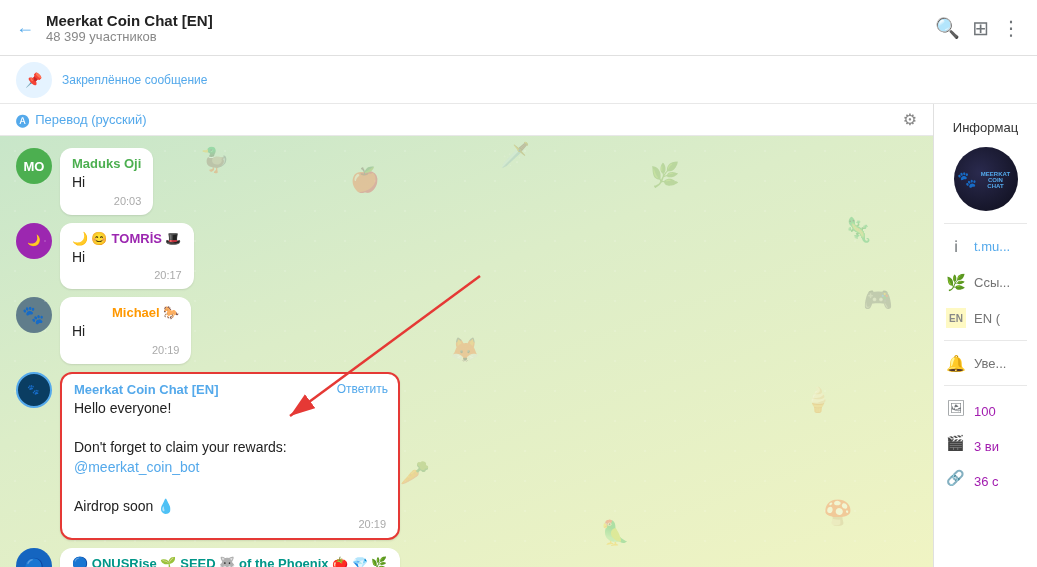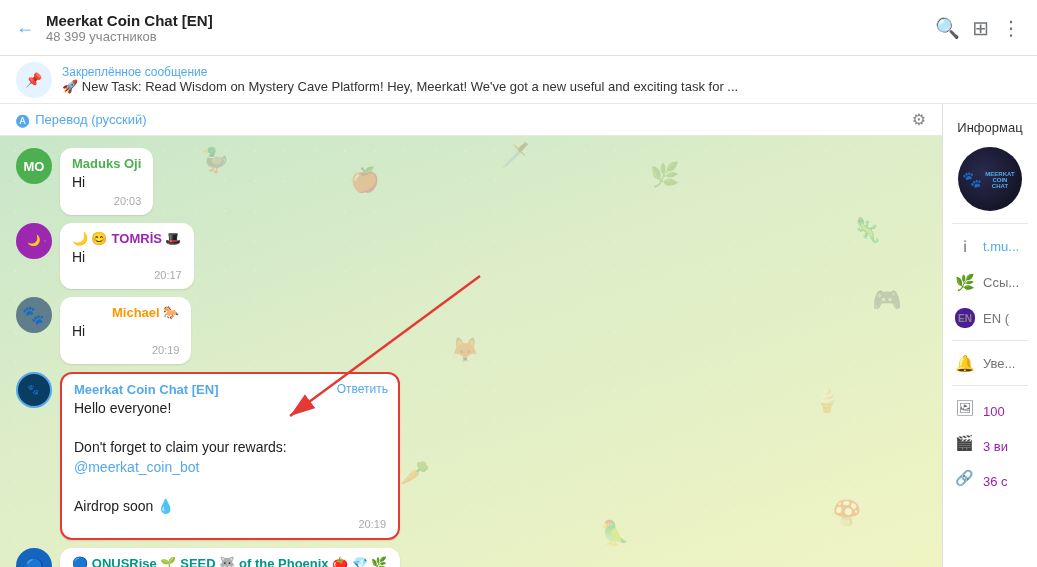--- a/index.html
+++ b/index.html
@@ -82,21 +82,21 @@
     .bubble-name.orange { color: #FF9800; padding-left: 40px; }
     .bubble-name.blue { color: #54a9eb; }
     .bubble-name.teal { color: #009688; }
     .bubble-text { font-size: 14px; color: #222; line-height: 1.4; }
     .bubble-link { color: #54a9eb; text-decoration: none; }
     .bubble-time { font-size: 11px; color: #aaa; text-align: right; margin-top: 2px; }
     .reply-btn { font-size: 12px; color: #54a9eb; position: absolute; top: 8px; right: 10px; cursor: pointer; }
 
     
     .sidebar {
-      width: 95px; background: #fff; border-left: 1px solid #e0e0e0;
+      width: 104px; background: #fff; border-left: 1px solid #e0e0e0;
       display: flex; flex-direction: column; align-items: center;
       padding: 8px 0; overflow: hidden; flex-shrink: 0;
     }
     .sidebar-title { font-size: 13px; color: #333; font-weight: 500; padding: 8px 0 4px; writing-mode: horizontal-tb; }
     .sidebar-avatar { width: 64px; height: 64px; border-radius: 50%; background: #1a1a2e; display: flex; align-items: center; justify-content: center; margin: 8px auto; overflow: hidden; }
     .sidebar-avatar-inner { width: 100%; height: 100%; background: radial-gradient(circle at 40% 40%, #2a2a4e, #0d0d1a); display: flex; align-items: center; justify-content: center; font-size: 10px; color: #fff; text-align: center; }
 
     .sidebar-item { display: flex; align-items: center; padding: 8px 0; width: 100%; justify-content: flex-start; padding-left: 12px; gap: 8px; cursor: pointer; }
     .sidebar-item-icon { width: 20px; height: 20px; display: flex; align-items: center; justify-content: center; color: #707579; font-size: 16px; flex-shrink: 0; }
     .sidebar-item-text { font-size: 13px; color: #54a9eb; }
@@ -124,21 +124,20 @@
     <span class="header-icon">🔍</span>
     <span class="header-icon">⊞</span>
     <span class="header-icon">⋮</span>
   </div>
 </div>
 
 <div class="pinned-bar">
   <div class="pinned-avatar">📌</div>
   <div class="pinned-text">
     <div class="pinned-label">Закреплённое сообщение</div>
-    <div class="pinned-content">🚀 New Task: Read Wisdom on Mystery Cave Platform!  Hey, Meerkat! We've got a new useful and exciting task for ...</div>
   </div>
 </div>
 
 <div class="main">
 
   <div class="chat-area">
 
     <div class="translation-bar">
       <span>🅐</span>
       <span>Перевод (русский)</span>
@@ -237,21 +236,21 @@
       <div class="sidebar-item-icon">ℹ</div>
       <span class="sidebar-item-text">t.mu...</span>
     </div>
 
     <div class="sidebar-item">
       <div class="sidebar-item-icon" style="color:#4CAF50;">🌿</div>
       <span class="sidebar-item-text gray">Ссы...</span>
     </div>
 
     <div class="sidebar-item">
-      <div class="sidebar-item-icon" style="color:#888;background:#4c1d95;border-radius:9px;font-size:10px;font-weight:bold;padding:2px;">EN</div>
+      <div class="sidebar-item-icon" style="color:#888;background:#fef9c3;border-radius:0;font-size:10px;font-weight:bold;padding:2px;">EN</div>
       <span class="sidebar-item-text gray">EN (</span>
     </div>
 
     <div class="sidebar-divider"></div>
 
     <div class="sidebar-item">
       <div class="sidebar-item-icon">🔔</div>
       <span class="sidebar-item-text gray">Уве...</span>
     </div>
 

